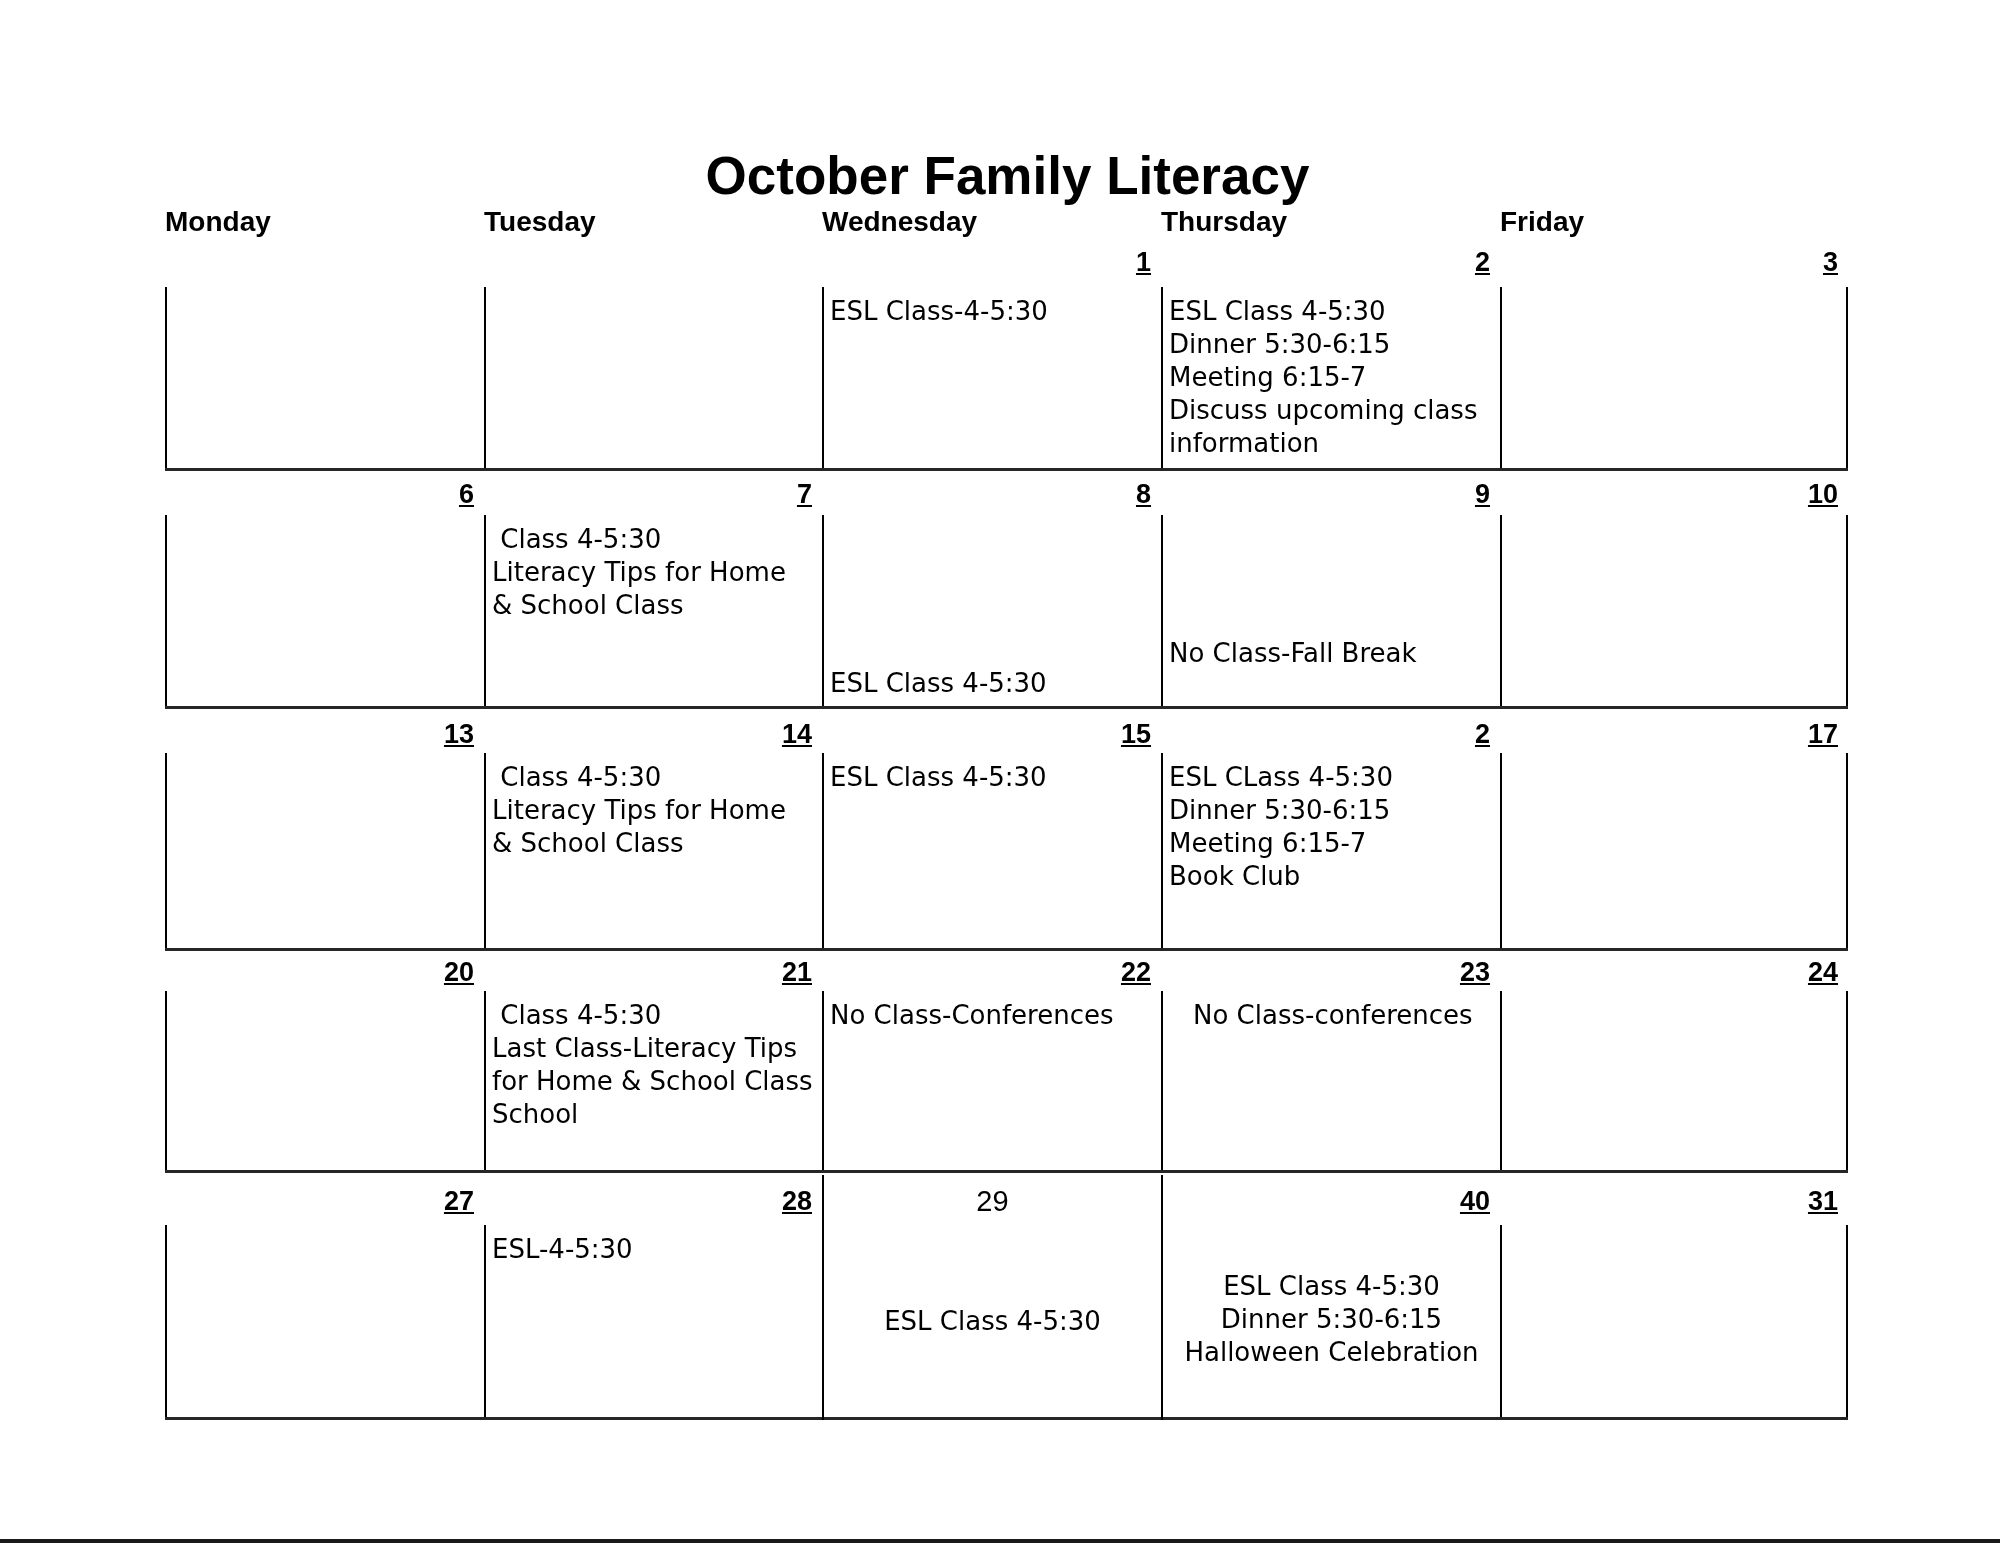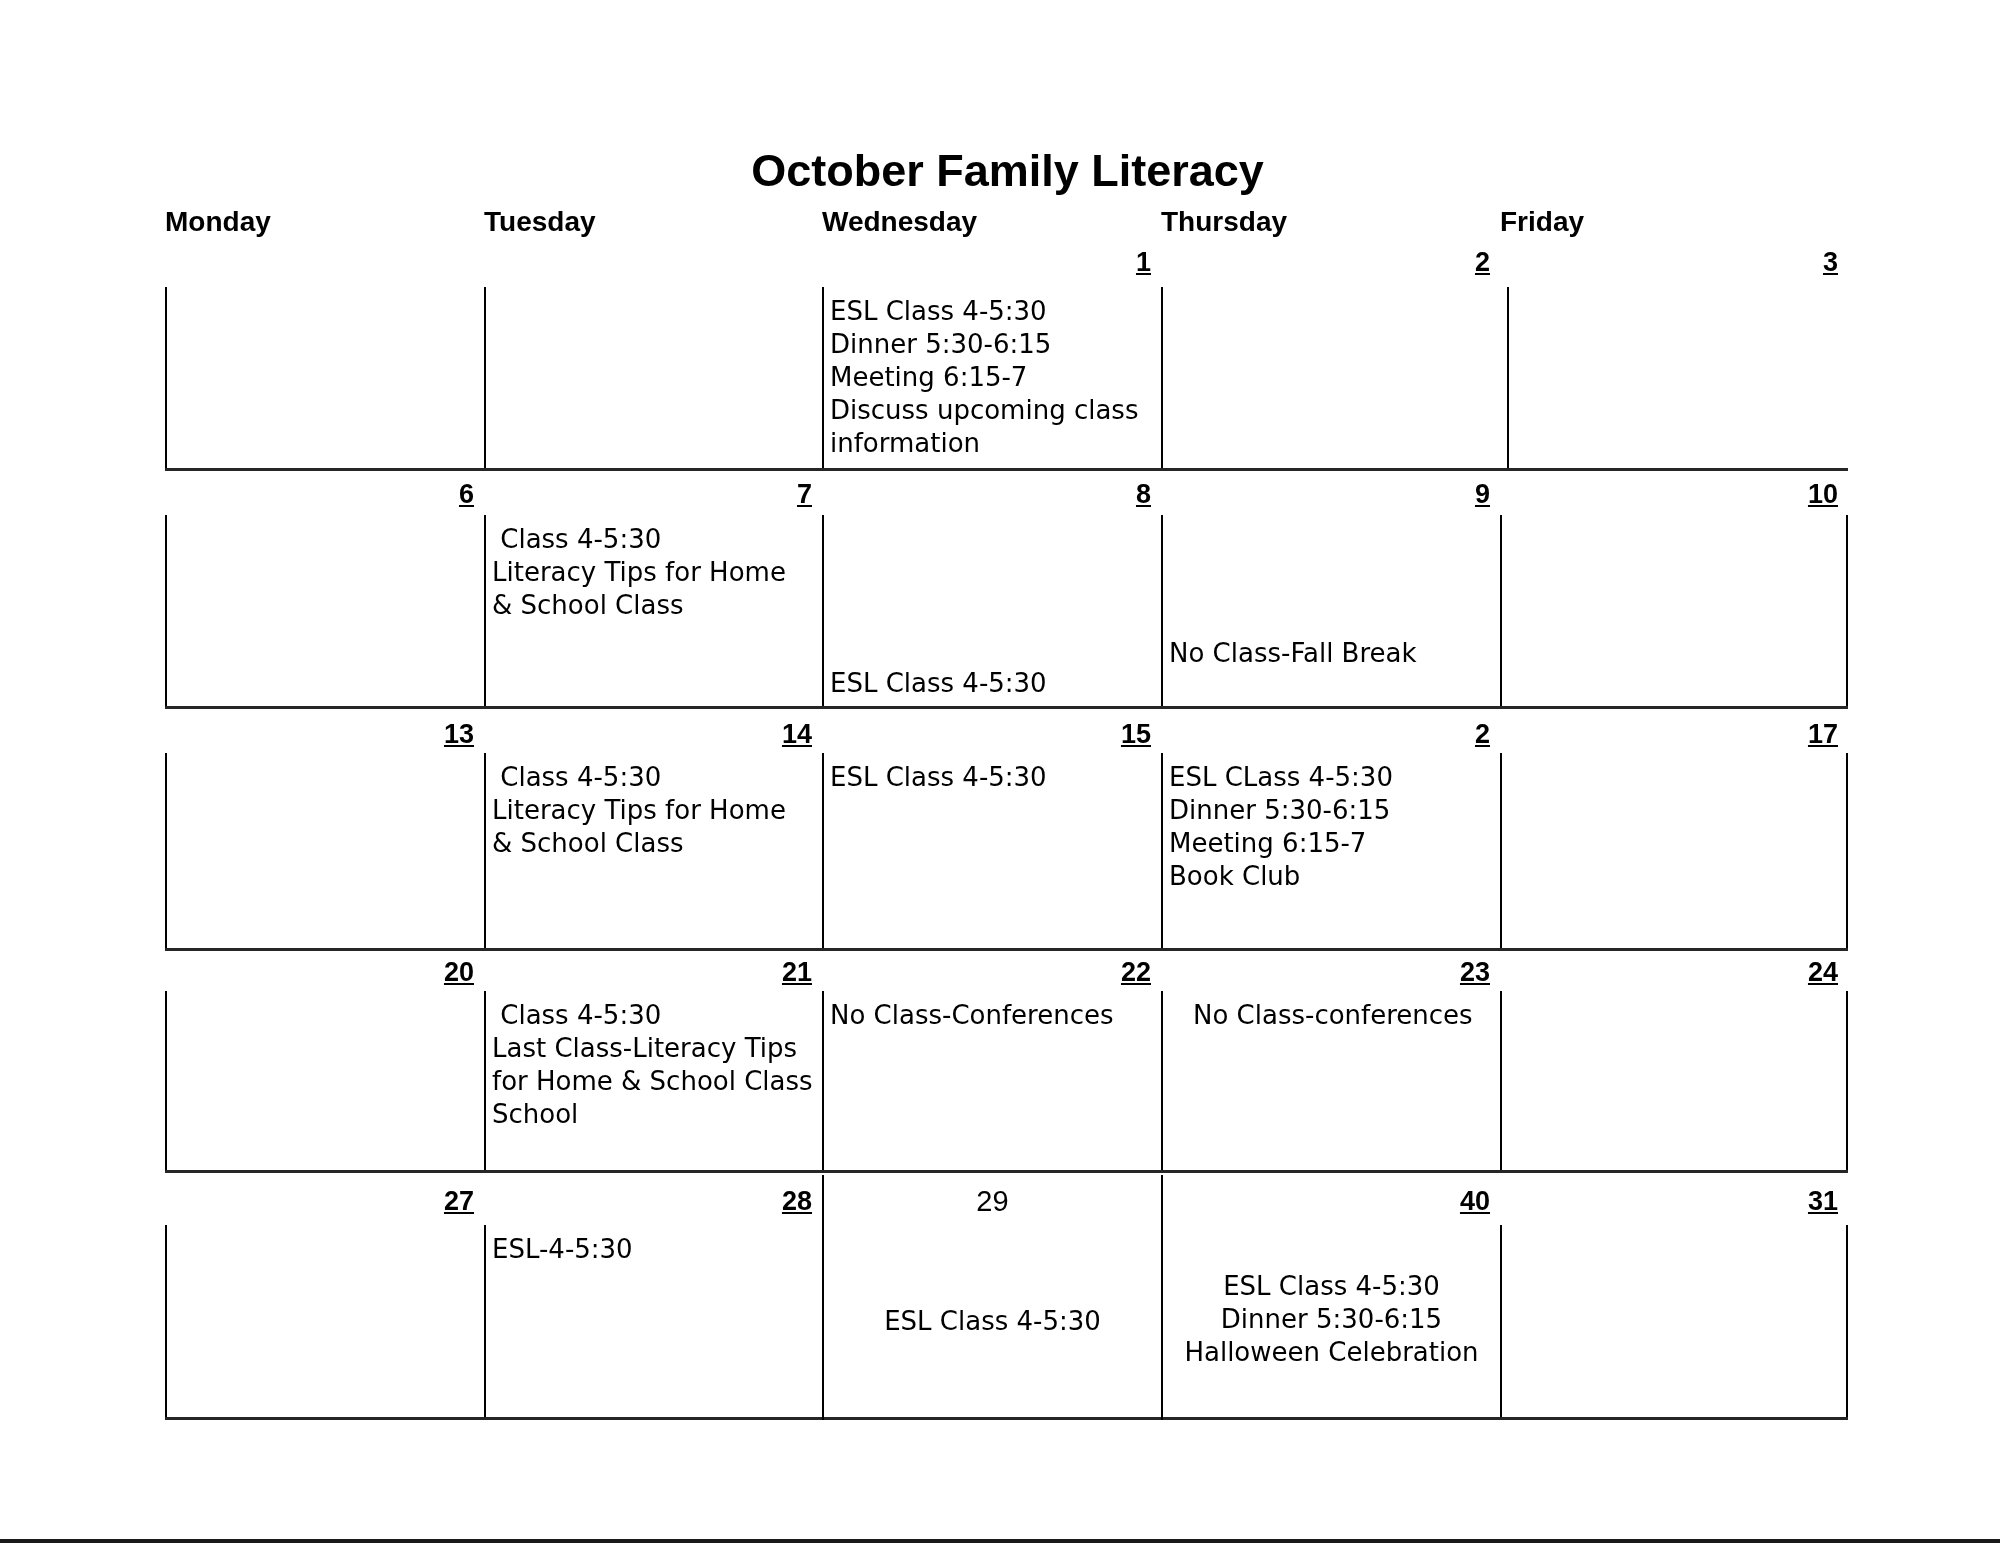--- a/index.html
+++ b/index.html
@@ -15,21 +15,21 @@
     font-family: "Liberation Sans", sans-serif;
     color: #000000;
   }
   .abs { position: absolute; }
 
   .title {
     left: 160px;
     top: 145px;
     width: 1695px;
     text-align: center;
-    font-size: 45px;
+    font-size: 53px;
     font-weight: bold;
     letter-spacing: 0px;
   }
 
   .hdr {
     top: 205px;
     height: 34px;
     line-height: 34px;
     font-size: 28px;
     font-weight: bold;
@@ -130,20 +130,23 @@
 <div class="abs hdr" style="left:1161px;width:339px">Thursday</div>
 <div class="abs hdr" style="left:1500px;width:348px">Friday</div>
 
 <div class="abs num" style="left:822px;width:329px;top:246px">1</div>
 <div class="abs num" style="left:1161px;width:329px;top:246px">2</div>
 <div class="abs num" style="left:1500px;width:338px;top:246px">3</div>
 
 <div class="abs band" style="top:287px;height:184px">
   <div class="cell c0"></div>
   <div class="cell c1"></div>
+  <div class="cell c2">
+    <div class="ev">ESL Class-4-5:30</div>
+  </div>
   <div class="cell c3">
     <div class="ev">ESL Class 4-5:30</div>
     <div class="ev">Dinner 5:30-6:15</div>
     <div class="ev">Meeting 6:15-7</div>
     <div class="ev">Discuss upcoming class</div>
     <div class="ev">information</div>
   </div>
   <div class="cell c4 last"></div>
 </div>
 

